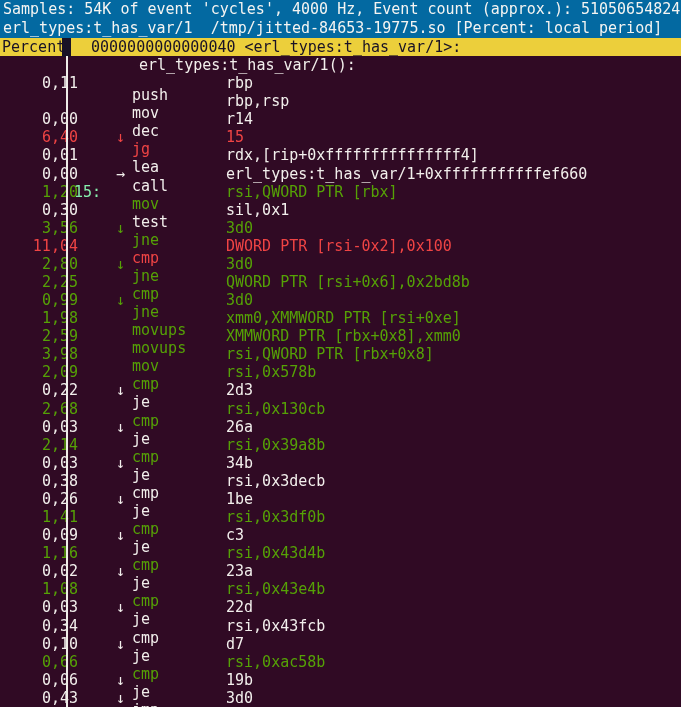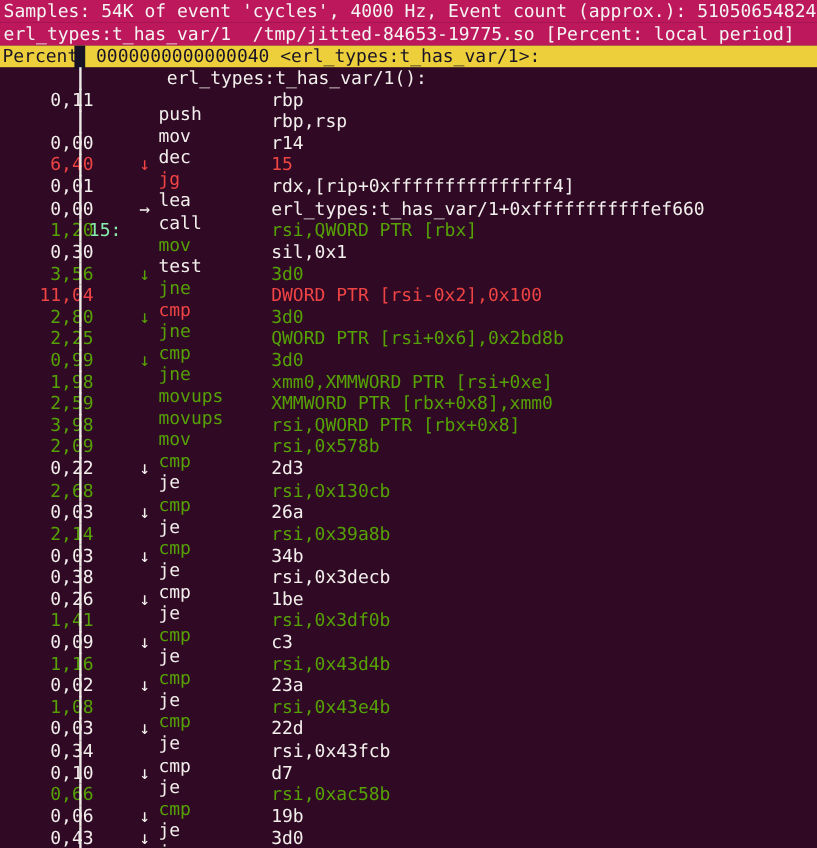--- a/index.html
+++ b/index.html
@@ -3,40 +3,40 @@
 <meta charset="utf-8">
 <style>
   html,body{margin:0;padding:0;background:#1a0512;}
   .screen{
     position:relative;width:681px;height:707px;overflow:hidden;
     background:#300a24;
     font-family:"DejaVu Sans Mono","Liberation Mono",monospace;
     font-size:15px;cursor:text;
   }
   .hline{
-    height:19px;line-height:19px;background:#be185d;color:#f4f4f2;
+    height:19px;line-height:19px;background:#0369a1;color:#f4f4f2;
     white-space:pre;padding-left:3px;box-sizing:border-box;overflow:hidden;
   }
   .rows{position:absolute;top:38px;left:0;right:0;bottom:0;}
   .row{position:relative;height:18.08px;line-height:18.08px;white-space:pre;overflow:visible;}
   .row span{position:absolute;top:0;}
   .pct{left:0;width:57px;text-align:right;display:block;padding-left:21px;}
   .sepbar{left:66px;width:2px;height:18.5px;background:#efece8;}
   .jlabel{left:74px;color:#86efac;}
   .arrow{left:116px;}
   .mn{left:132px;margin-top:12px;}
   .op{left:226px;}
   .srctext{left:114px;margin-left:25px;}
   .c-normal{color:#f2efec;}
   .c-green{color:#55a106;}
   .c-red{color:#ef4444;}
   .row.sel{background:#eccf3b;color:#191226;}
   .row.sel .sepbar{left:62px;width:9px;background:#191226;}
   .row.sel .pct{text-align:left;padding-left:2px;width:60px;}
-  .row.sel .addrtext{left:80px;}
+  .row.sel .addrtext{left:91px;}
 </style>
 </head>
 <body>
 
 <div class="screen">
   <div class="hline">Samples: 54K of event 'cycles', 4000 Hz, Event count (approx.): 51050654824</div>
   <div class="hline">erl_types:t_has_var/1  /tmp/jitted-84653-19775.so [Percent: local period]</div>
   <div class="rows">
       <div class="row sel"><span class="pct">Percent</span><span class="sepbar"></span><span class="addrtext">0000000000000040 &lt;erl_types:t_has_var/1&gt;:</span></div>
       <div class="row c-normal"><span class="sepbar"></span><span class="srctext">erl_types:t_has_var/1():</span></div>

